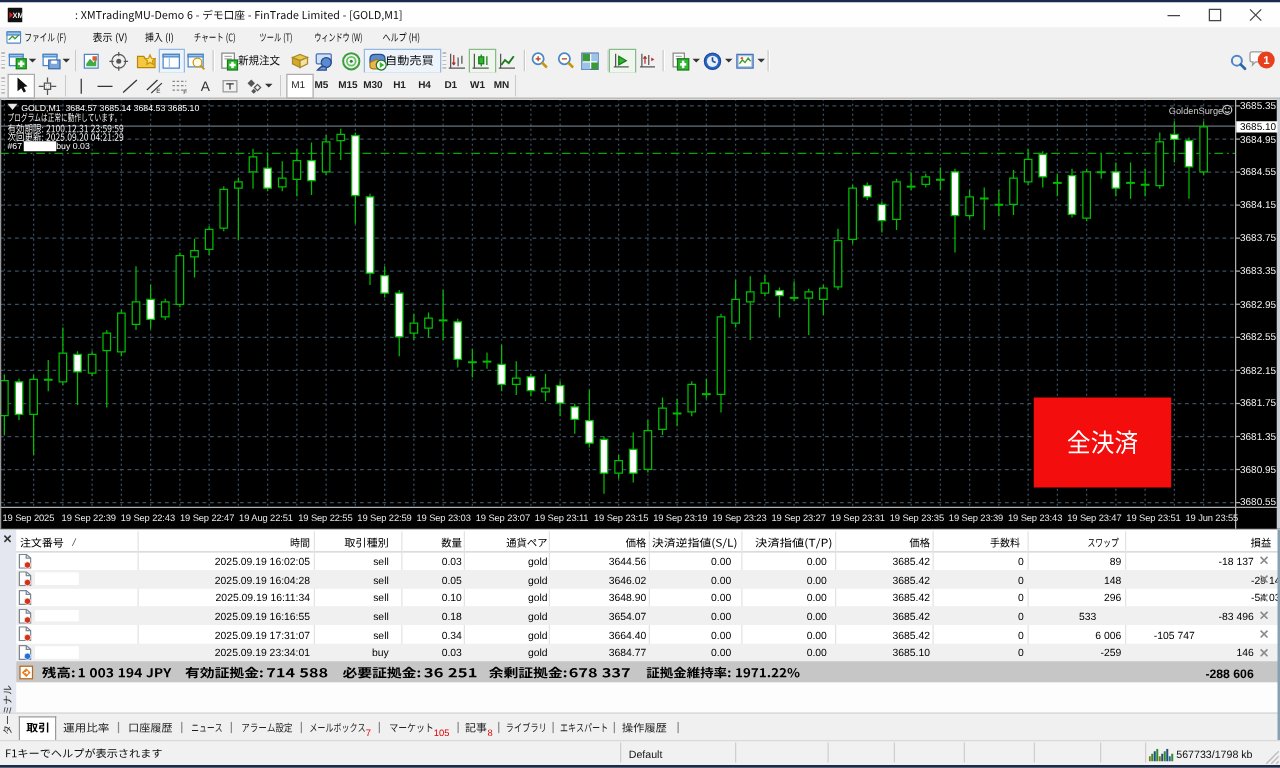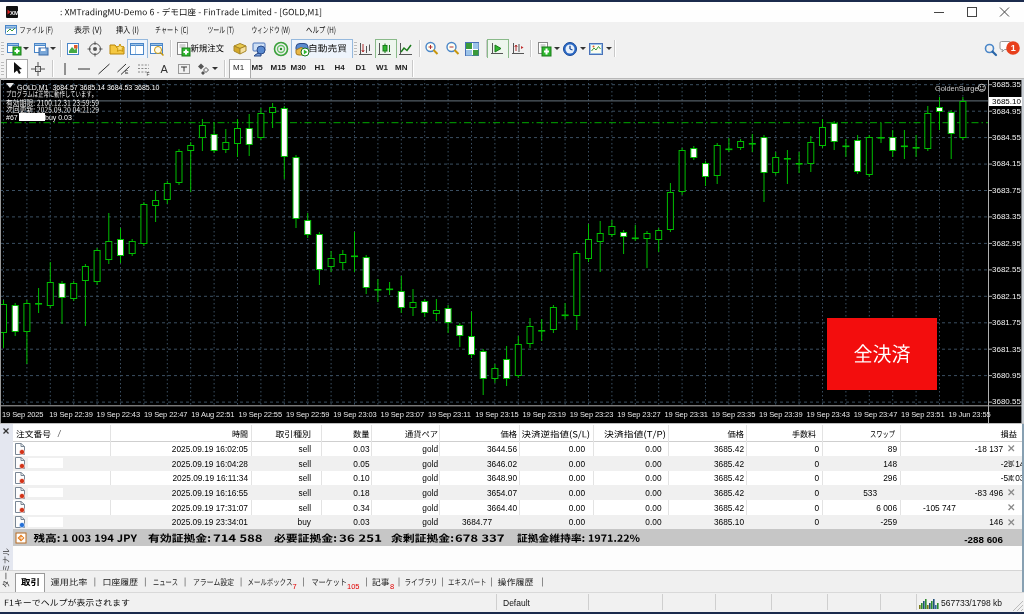--- a/index.html
+++ b/index.html
@@ -674,21 +674,21 @@
 <svg class="abs" style="left:14px;top:516.0px" width="12" height="12">
 <path d="M1.5 0.5 L7 0.5 L10.5 3.5 L10.5 11.5 L1.5 11.5 Z" fill="#fdfdfd" stroke="#7a8795"></path>
 <path d="M7 0.5 L7 3.5 L10.5 3.5" fill="none" stroke="#7a8795"></path>
 <circle cx="8" cy="9" r="2.6" fill="#2470d8" stroke="#fff" stroke-width="0.6"></circle>
   </svg>
 <div class="abs" style="left:28px;top:517.0px;width:35px;height:9.5px;background:#fff"></div>
 <div class="abs" style="left:168.0px;top:517.4px;width:80px;text-align:right;font-size:8.3px;color:#000">2025.09.19 23:34:01</div>
 <div class="abs" style="left:231.0px;top:517.4px;width:80px;text-align:right;font-size:8.3px;color:#000">buy</div>
 <div class="abs" style="left:289.5px;top:517.4px;width:80px;text-align:right;font-size:8.3px;color:#000">0.03</div>
 <div class="abs" style="left:358.0px;top:517.4px;width:80px;text-align:right;font-size:8.3px;color:#000">gold</div>
-<div class="abs" style="left:437.0px;top:517.4px;width:80px;text-align:center;font-size:8.3px;color:#000">3684.77</div>
+<div class="abs" style="left:437.0px;top:517.4px;width:80px;text-align:right;font-size:8.3px;color:#000">3684.77</div>
 <div class="abs" style="left:505.0px;top:517.4px;width:80px;text-align:right;font-size:8.3px;color:#000">0.00</div>
 <div class="abs" style="left:581.5px;top:517.4px;width:80px;text-align:right;font-size:8.3px;color:#000">0.00</div>
 <div class="abs" style="left:664.0px;top:517.4px;width:80px;text-align:right;font-size:8.3px;color:#000">3685.10</div>
 <div class="abs" style="left:739.0px;top:517.4px;width:80px;text-align:right;font-size:8.3px;color:#000">0</div>
 <div class="abs" style="left:817.0px;top:517.4px;width:80px;text-align:right;font-size:8.3px;color:#000">-259</div>
 <div class="abs" style="left:923.0px;top:517.4px;width:80px;text-align:right;font-size:8.3px;color:#000">146</div>
 <svg class="abs" style="left:1007px;top:517.6px" width="9" height="9">
 <line x1="1.5" y1="1.5" x2="7" y2="7" stroke="#8a8a8a" stroke-width="1.3"></line>
     <line x1="7" y1="1.5" x2="1.5" y2="7" stroke="#8a8a8a" stroke-width="1.3"></line>
   </svg>

